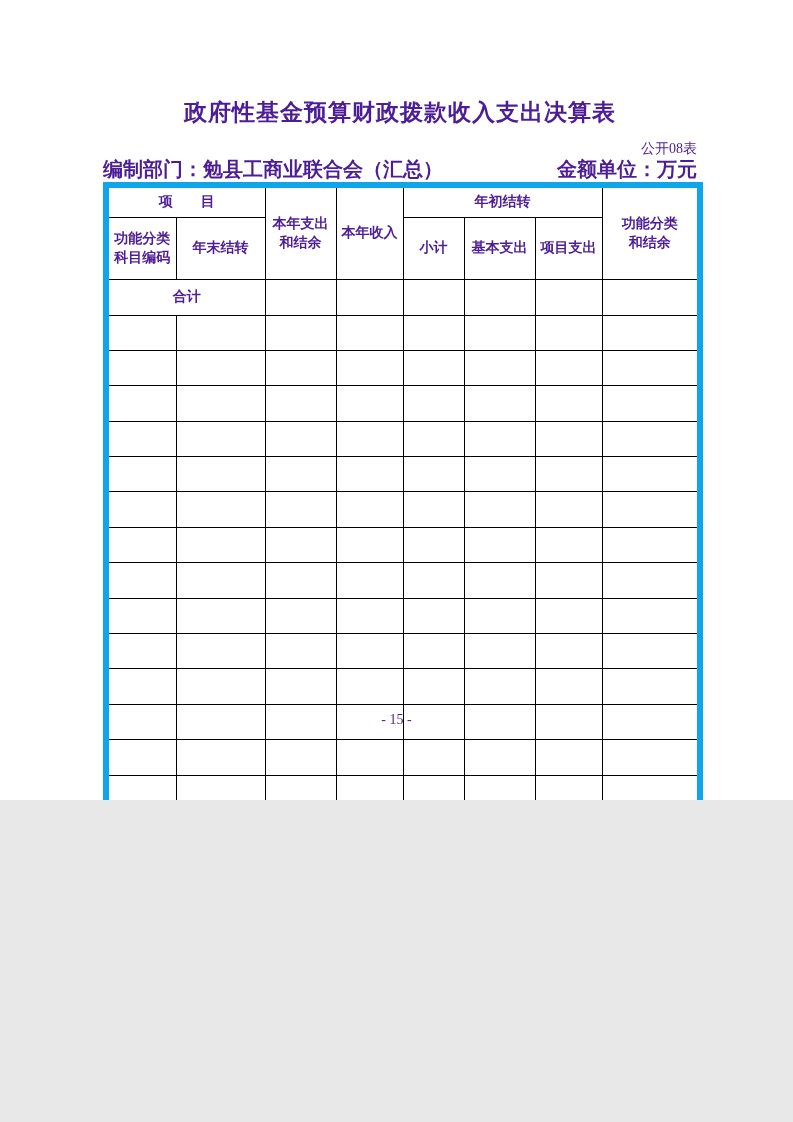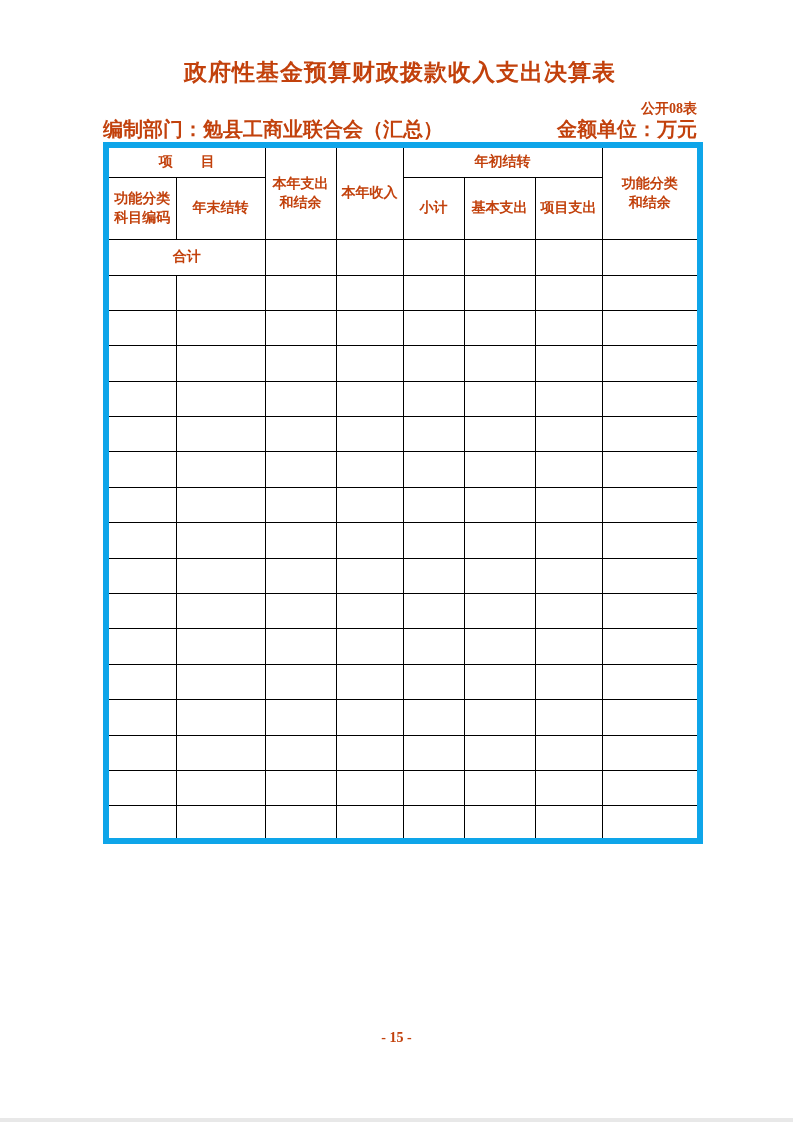--- a/index.html
+++ b/index.html
@@ -1,27 +1,27 @@
 <!DOCTYPE html>
 <html><head>
 <meta charset="utf-8">
 <style>
   html,body { margin:0; padding:0; background:#e8e8e8; }
   .page {
-    width:793px; height:1118px; background:#ffffff; margin:0 auto;
-    position:relative; box-sizing:border-box; padding-top:59px;
-    font-family:"Liberation Serif","DejaVu Serif",serif; color:#c2410c;
+    width:793px; height:800px; background:#ffffff; margin:0 auto;
+    position:relative; box-sizing:border-box; padding-top:99px;
+    font-family:"Liberation Serif","DejaVu Serif",serif; color:#4c1d95;
   }
   .content { margin-left:103px; width:594px; }
   .title {
     margin:0; font-size:23px; line-height:28px; font-weight:bold;
     text-align:center; letter-spacing:1px;
   }
   .table-code {
-    margin-top:13px; font-size:14px; line-height:17px; font-weight:bold;
+    margin-top:13px; font-size:14px; line-height:17px; font-weight:normal;
     text-align:right;
   }
   .meta-row {
     margin-top:4px; display:flex; justify-content:space-between;
     font-size:20px; line-height:17px; font-weight:bold;
   }
   table.budget {
     margin-top:4px; border-collapse:collapse; table-layout:fixed;
     width:594px; border:6px solid #0ea5e9;
   }
@@ -33,21 +33,21 @@
   tr.h2 { height:62px; }
   tr.total-row { height:36px; }
   tr.empty-row { height:35.4px; }
   .prewrap { white-space:pre-line; line-height:19px; }
   .note {
     margin:7px 0 0 0; font-size:14px; line-height:25px; font-weight:normal;
     text-align:justify; text-justify:inter-ideograph;
   }
   .page-number {
     position:absolute; bottom:72px; left:0; width:100%;
-    text-align:center; font-size:14px; font-weight:bold;
+    text-align:center; font-size:14px; font-weight:normal;
   }
 </style>
 </head>
 <body>
 
 <div class="page">
   <div class="content">
 
     <h1 class="title">政府性基金预算财政拨款收入支出决算表</h1>
 

